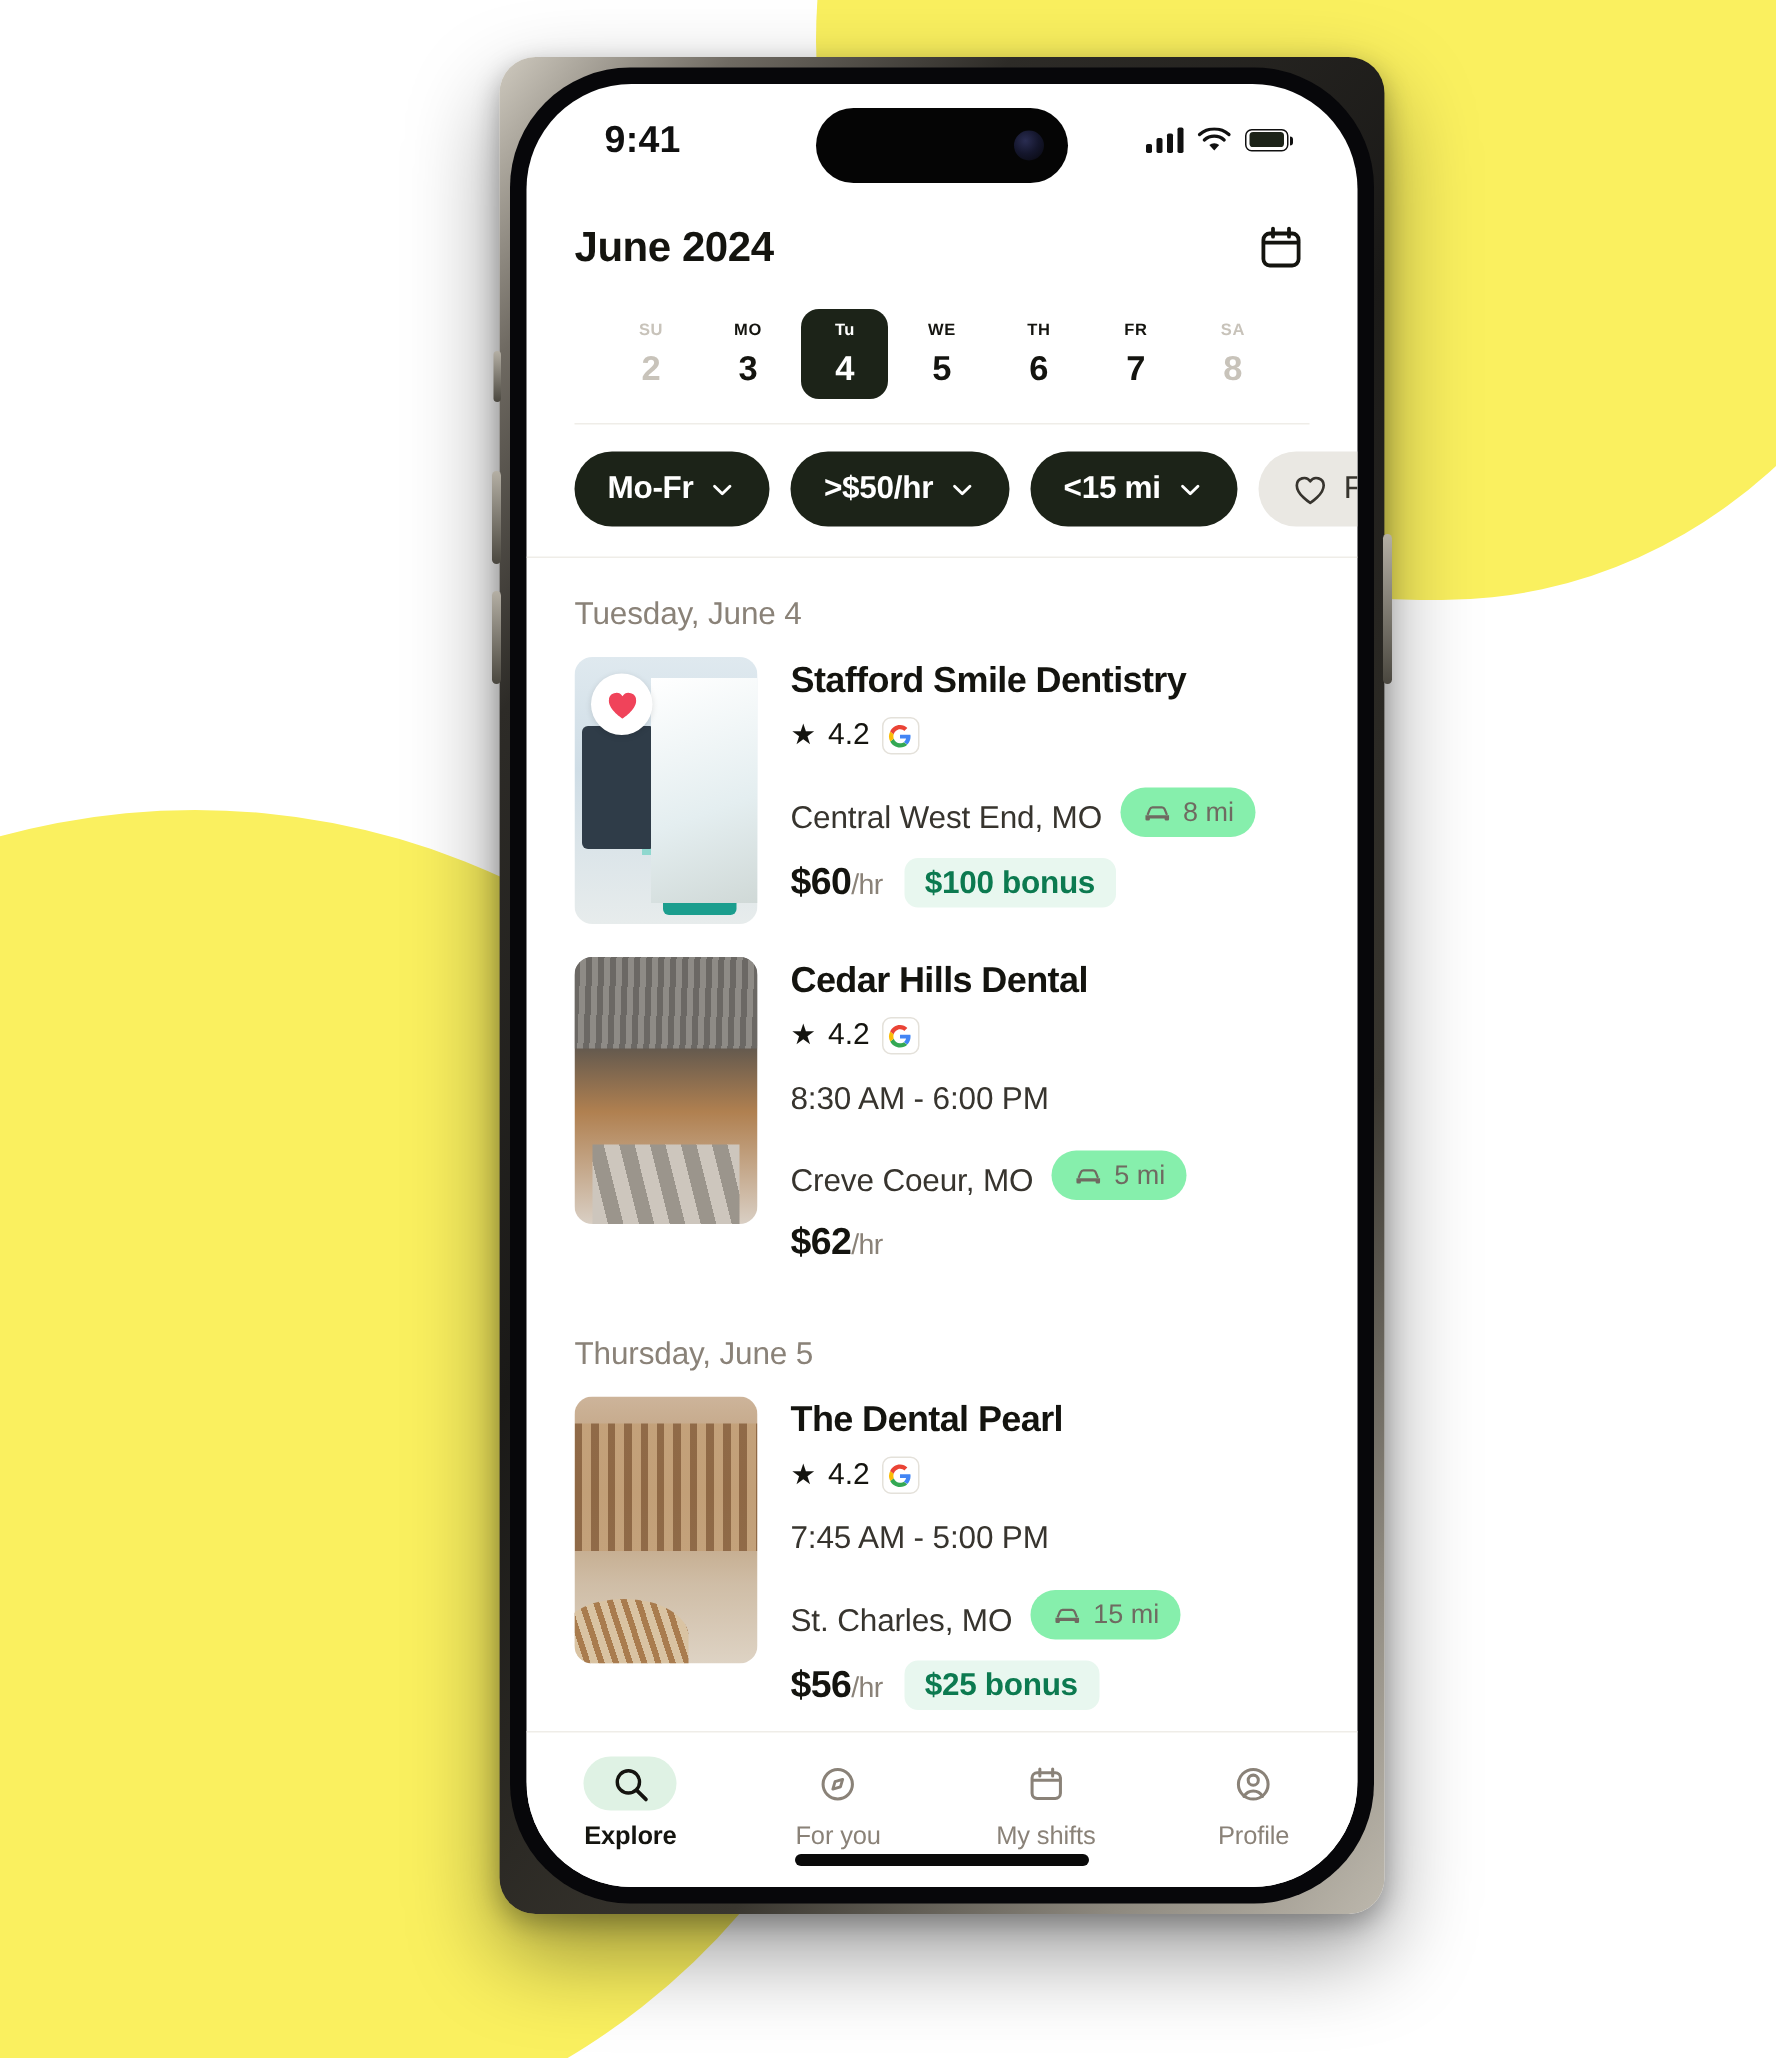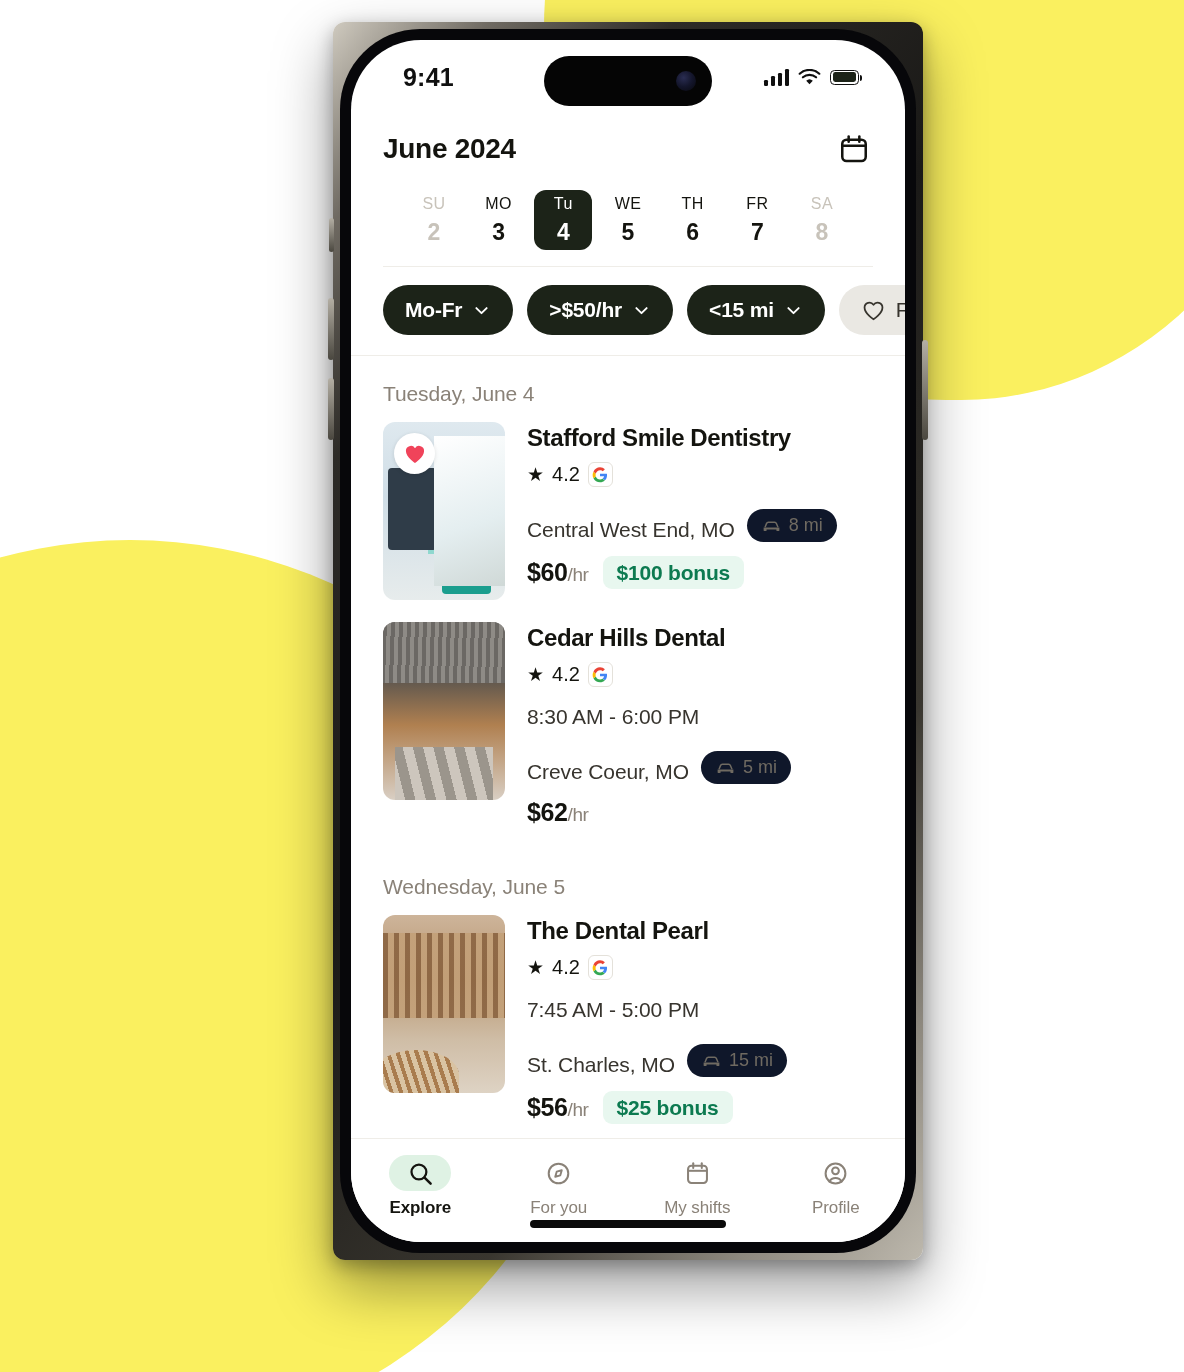--- a/index.html
+++ b/index.html
@@ -21,23 +21,23 @@
   }
   .blob-bl {
     width:940px; height:900px;
     left:-340px; top:540px;
     border-radius:50%;
   }
 
   
   #phone-frame {
     position:absolute; z-index:2;
-    left:333px; top:22px;
+    left:333px; top:38px;
     width:590px; height:1238px;
-    border-radius:12px;
+    border-radius:24px;
     background:linear-gradient(128deg,#cfcabf 0%,#6f6a62 10%,#2d2b27 22%,#1a1917 45%,#39362f 72%,#8d887e 88%,#bdb8ad 100%);
     padding:7px;
     box-shadow:0 26px 60px rgba(0,0,0,.40), 0 6px 18px rgba(0,0,0,.28);
   }
   #phone-bezel {
     width:100%; height:100%;
     border-radius:80px;
     background:#07070a;
     padding:11px;
   }
@@ -107,21 +107,21 @@
   #week-strip {
     display:flex; justify-content:space-between;
     padding:22px 22px 16px 22px;
     border-bottom:1.5px solid #EFEDE8;
   }
   .day-cell {
     width:58px; height:60px;
     display:flex; flex-direction:column; align-items:center; justify-content:center;
     gap:6px; border-radius:12px;
   }
-  .day-dow { font-size:16px; font-weight:normal; letter-spacing:.4px; color:#14140F; }
+  .day-dow { font-size:11px; font-weight:bold; letter-spacing:.4px; color:#14140F; }
   .day-num { font-size:23px; font-weight:bold; color:#14140F; }
   .day-cell.muted .day-dow, .day-cell.muted .day-num { color:#C8C3BA; }
   .day-cell.selected { background:#1C2318; }
   .day-cell.selected .day-dow, .day-cell.selected .day-num { color:#FFFFFF; }
 
   
   #filter-row {
     flex:0 0 auto;
     display:flex; align-items:center; gap:14px;
     padding:18px 16px 20px 32px;
@@ -171,21 +171,21 @@
     width:25px; height:25px; border-radius:6px;
     background:#FFFFFF; border:1.3px solid #E4E1DA;
     display:flex; align-items:center; justify-content:center;
   }
   .card-time { font-size:21px; color:#37342E; margin-bottom:8px; letter-spacing:-.1px; }
   .loc-row { display:flex; align-items:flex-end; gap:12px; margin-bottom:14px;margin-top:22px; }
   .card-loc { font-size:21px; color:#37342E; letter-spacing:-.1px; }
   .dist-pill {
     display:inline-flex; align-items:center; gap:7px;
     height:33px; padding:0 14px; border-radius:17px;
-    background:#0f172a; color:#6F6A61; font-size:18px;
+    background:#86efac; color:#6F6A61; font-size:18px;
   }
   .pay-row { display:flex; align-items:center; gap:14px; }
   .pay-rate { font-size:25px; font-weight:bold; color:#14140F; letter-spacing:-.4px; }
   .pay-unit { font-size:19px; color:#8A8278; font-weight:normal; }
   .bonus-badge {
     display:inline-flex; align-items:center;
     height:33px; padding:0 14px; border-radius:9px;
     background:#E8F7EF; color:#0C7A50;
     font-size:21px; font-weight:bold; letter-spacing:-.2px;
   }
@@ -440,21 +440,21 @@
                     <path d="M4.6 14l1.8-4.4A2.2 2.2 0 0 1 8.5 8.2h7a2.2 2.2 0 0 1 2.1 1.4L19.4 14" stroke="#6F6A61" stroke-width="1.7" fill="none" stroke-linejoin="round"></path>
                   </svg>
                   <span>5 mi</span>
                 </span>
               </div>
               <div class="pay-row">
                 <span class="pay-rate"><span>$62</span><span class="pay-unit">/hr</span></span>
               </div>
             </div>
           </div>
-          <div class="day-group-title">Wednesday, June 5</div>
+          <div class="day-group-title">Thursday, June 5</div>
           <div class="shift-card">
             <div class="card-thumb">
               <div class="art-pearl"></div>
             </div>
             <div class="card-body">
               <div class="card-title">The Dental Pearl</div>
               <div class="rating-row">
                 <span class="star-glyph">★</span>
                 <span class="rating-val">4.2</span>
                 <span class="google-badge">

